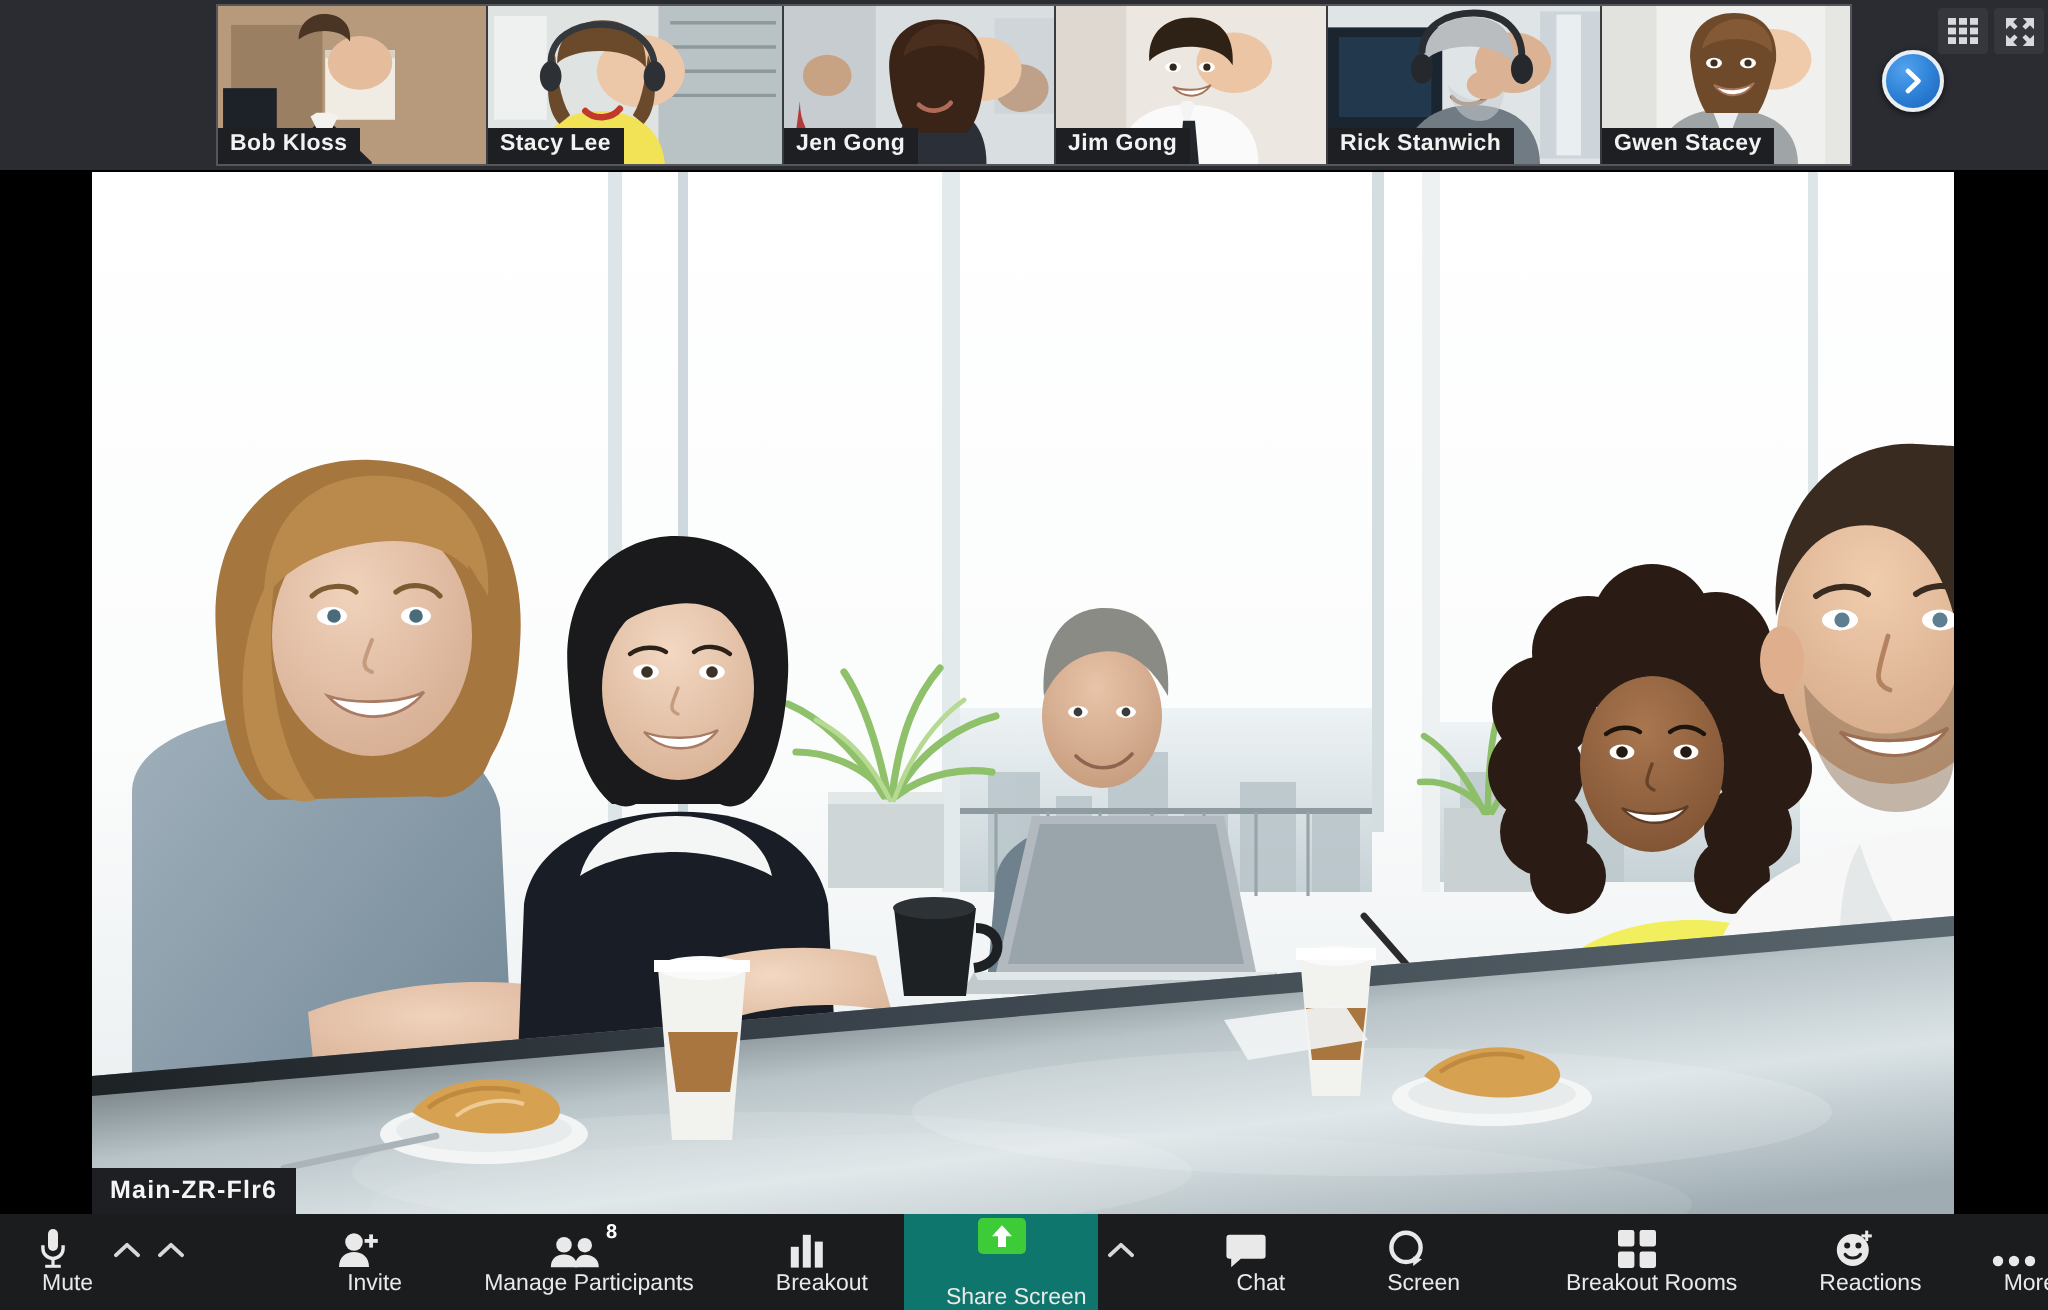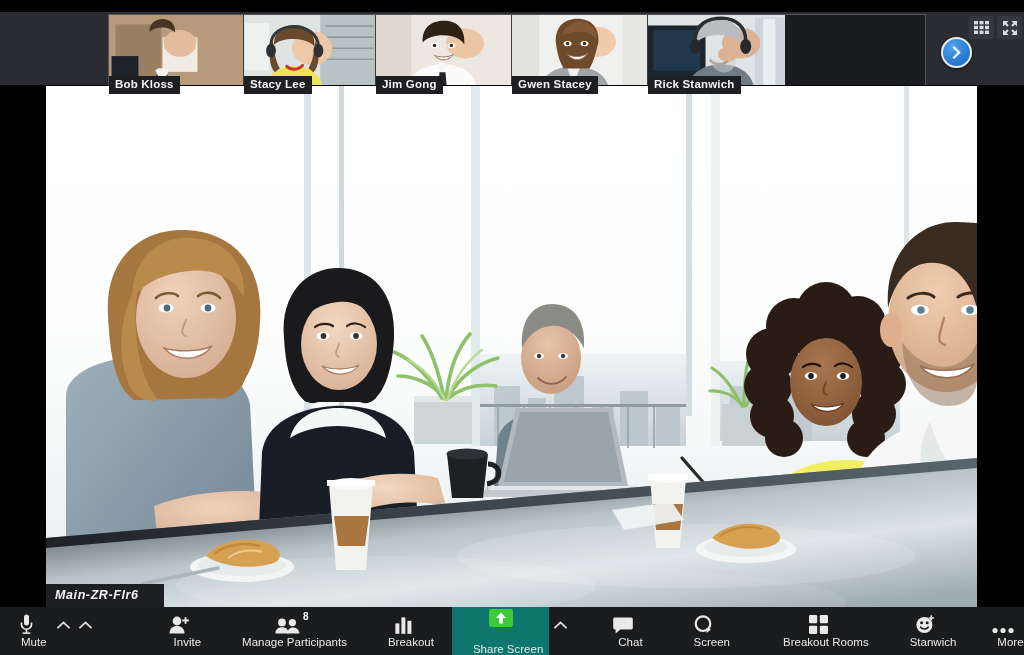--- a/index.html
+++ b/index.html
@@ -11,21 +11,21 @@
     overflow: hidden;
   }
   #app {
     position: relative;
     width: 1024px; height: 655px;
     background: #000;
   }
 
   
   .filmstrip {
-    position: absolute; left: 0; top: 12px;
+    position: absolute; left: 0; top: 0;
     width: 1024px; height: 85px;
     background: #2a2c31;
     display: flex;
     align-items: flex-start;
   }
   .filmstrip-rail {
     position: absolute;
     left: 108px; top: 2px;
     width: 818px; height: 81px;
     display: flex;
@@ -96,25 +96,24 @@
     background: #e9edef;
   }
   .main-label {
     position: absolute;
     left: 0px; bottom: 0px;
     background: #1e1f22;
     color: #f4f4f4;
     font-size: 12.5px;
     font-weight: bold;
     letter-spacing: .6px;
-    padding: 5px 25px 6px 9px;
+    padding: 5px 9px 6px 9px;
     line-height: 1;
     z-index: 20;
     white-space: nowrap;
-    font-style: italic;
   }
 
   
   .toolbar {
     position: absolute;
     left: 0; top: 607px;
     width: 1024px; height: 48px;
     background: #1b1c1e;
     display: flex;
     align-items: stretch;
@@ -176,21 +175,21 @@
    <rect x="40%" y="28%" width="26%" height="5%" fill="#d8d2c6"></rect>
    <rect x="2%" y="52%" width="20%" height="48%" fill="#1d2128"></rect>
    <ellipse cx="53%" cy="36%" rx="12%" ry="17%" fill="#e6bd9c"></ellipse>
    <path d="M41 17 C 41 8, 48 4, 54 4 C 62 4, 68 9, 67 18 C 62 11, 48 11, 41 17 Z" fill="#4a3424" transform="scale(1.0)"></path>
    <path d="M30 79 L54 56 L78 79 L78 80 L30 80 Z" fill="#1f242b"></path>
    <path d="M47 56 L54 70 L61 56 L58 54 L50 54 Z" fill="#f4f2ee"></path>
             </svg>
           </div>
           <div class="thumb-name">Bob Kloss</div>
         </div>
-        <div class="thumb" style="width: 132px; padding-left: 36px;">
+        <div class="thumb" style="width: 148px; padding-left: 36px;">
           <div class="thumb-img">
             <svg width="100%" height="100%" viewBox="0 0 136 80" preserveAspectRatio="xMidYMid slice">
               <rect width="100%" height="100%" fill="#dfe3e2"></rect>
    <rect x="58%" y="0" width="42%" height="100%" fill="#b9c2c4"></rect>
    <g stroke="#8e999c" stroke-width="1.6">
      <line x1="62%" y1="14%" x2="98%" y2="14%"></line>
                 <line x1="62%" y1="28%" x2="98%" y2="28%"></line>
      <line x1="62%" y1="42%" x2="98%" y2="42%"></line>
                 <line x1="62%" y1="56%" x2="98%" y2="56%"></line>
    </g>
@@ -204,55 +203,53 @@
    <ellipse cx="29" cy="36" rx="5" ry="7" fill="#2d3135"></ellipse>
    <ellipse cx="77" cy="36" rx="5" ry="7" fill="#2d3135"></ellipse>
    <path d="M45 52 C 49 56, 57 56, 61 51" stroke="#c0392b" stroke-width="3" fill="none" stroke-linecap="round"></path>
             </svg>
           </div>
           <div class="thumb-name">Stacy Lee</div>
         </div>
         <div class="thumb" style="width: 136px;">
           <div class="thumb-img">
             <svg width="100%" height="100%" viewBox="0 0 136 80" preserveAspectRatio="xMidYMid slice">
+              <rect width="100%" height="100%" fill="#d9dee0"></rect>
+   <rect x="0" y="0" width="34%" height="100%" fill="#c6ccd0"></rect>
+   <ellipse cx="16%" cy="44%" rx="9%" ry="13%" fill="#c8a383"></ellipse>
+   <path d="M8 48 C 8 70, 26 74, 30 80 L 4 80 Z" fill="#b33a3a"></path>
+   <rect x="78%" y="8%" width="22%" height="60%" fill="#cfd5d8"></rect>
+   <ellipse cx="88%" cy="52%" rx="10%" ry="15%" fill="#bfa189"></ellipse>
+   <path d="M56 76 C 56 58, 66 52, 78 52 C 92 52, 102 60, 102 80 L 56 80 Z" fill="#2b3038"></path>
+   <ellipse cx="74%" cy="40%" rx="14%" ry="20%" fill="#edc9a8"></ellipse>
+   <path d="M53 32 C 52 14, 65 7, 77 7 C 92 7, 102 16, 101 34 C 100 52, 96 60, 92 64 L 62 64 C 57 58, 54 46, 53 32 Z" fill="#3a2317"></path>
+   <path d="M60 26 C 62 14, 72 9, 80 9 C 92 9, 99 17, 98 28 C 90 18, 68 18, 60 26 Z" fill="#4a2e1e"></path>
+   <path d="M68 50 C 72 54, 80 54, 84 49" stroke="#b06a58" stroke-width="2.4" fill="none" stroke-linecap="round"></path>
+            </svg>
+          </div>
+          <div class="thumb-name">Jen Gong</div>
+        </div>
+        <div class="thumb" style="width: 136px;">
+          <div class="thumb-img">
+            <svg width="100%" height="100%" viewBox="0 0 136 80" preserveAspectRatio="xMidYMid slice">
               <rect width="100%" height="100%" fill="#ece7e0"></rect>
    <rect x="0" y="0" width="26%" height="100%" fill="#ded8d0"></rect>
    <path d="M32 80 C 32 58, 48 50, 66 50 C 86 50, 102 58, 102 80 Z" fill="#fafafa"></path>
    <path d="M62 50 L66 62 L70 50 L68 48 L64 48 Z" fill="#f4f4f4"></path>
    <path d="M64 58 L70 58 L72 80 L62 80 Z" fill="#23262b"></path>
    <ellipse cx="66%" cy="36%" rx="14%" ry="19%" fill="#ebc5a4"></ellipse>
    <path d="M47 28 C 46 12, 57 6, 68 6 C 82 6, 90 14, 89 30 C 82 18, 56 18, 47 28 Z" fill="#2e2116"></path>
    <ellipse cx="59" cy="31" rx="4" ry="2.6" fill="#ffffff"></ellipse>
    <ellipse cx="76" cy="31" rx="4" ry="2.6" fill="#ffffff"></ellipse>
    <circle cx="59" cy="31" r="1.8" fill="#34281c"></circle>
               <circle cx="76" cy="31" r="1.8" fill="#34281c"></circle>
    <path d="M59 41 C 64 47, 73 47, 78 40 C 73 43, 64 43, 59 41 Z" fill="#ffffff" stroke="#a5735a" stroke-width="1"></path>
             </svg>
           </div>
           <div class="thumb-name">Jim Gong</div>
-        </div>
-        <div class="thumb" style="width: 136px;">
-          <div class="thumb-img">
-            <svg width="100%" height="100%" viewBox="0 0 136 80" preserveAspectRatio="xMidYMid slice">
-              <rect width="100%" height="100%" fill="#f0f0ee"></rect>
-   <rect x="0" y="0" width="20%" height="100%" fill="#e2e2de"></rect>
-   <rect x="82%" y="0" width="18%" height="100%" fill="#e6e6e2"></rect>
-   <path d="M28 80 C 28 60, 44 52, 62 52 C 82 52, 98 60, 98 80 Z" fill="#9fa4a7"></path>
-   <path d="M55 52 L62 70 L69 52 L66 50 L58 50 Z" fill="#eceef0"></path>
-   <ellipse cx="63%" cy="34%" rx="14%" ry="19%" fill="#f0cbab"></ellipse>
-   <path d="M44 26 C 44 10, 55 4, 66 4 C 80 4, 88 13, 87 28 C 84 40, 82 48, 78 54 L 52 54 C 47 46, 45 36, 44 26 Z" fill="#6e4a2b"></path>
-   <path d="M50 22 C 52 12, 60 7, 68 7 C 80 7, 86 15, 85 24 C 78 15, 58 15, 50 22 Z" fill="#835a35"></path>
-   <ellipse cx="56" cy="29" rx="4" ry="2.6" fill="#ffffff"></ellipse>
-   <ellipse cx="73" cy="29" rx="4" ry="2.6" fill="#ffffff"></ellipse>
-   <circle cx="56" cy="29" r="1.8" fill="#3c2f22"></circle>
-              <circle cx="73" cy="29" r="1.8" fill="#3c2f22"></circle>
-   <path d="M56 40 C 61 47, 71 47, 76 39 C 70 43, 62 43, 56 40 Z" fill="#ffffff" stroke="#a5735a" stroke-width="1"></path>
-            </svg>
-          </div>
-          <div class="thumb-name">Gwen Stacey</div>
         </div>
         <div class="thumb" style="width: 137px;">
           <div class="thumb-img">
             <svg width="100%" height="100%" viewBox="0 0 136 80" preserveAspectRatio="xMidYMid slice">
               <rect width="100%" height="100%" fill="#dfe4e7"></rect>
    <rect x="0" y="14%" width="42%" height="64%" fill="#1a2530"></rect>
    <rect x="4%" y="20%" width="34%" height="50%" fill="#22394d"></rect>
    <rect x="78%" y="4%" width="22%" height="92%" fill="#cdd5da"></rect>
    <rect x="84%" y="6%" width="9%" height="88%" fill="#e9eef1"></rect>
    <path d="M38 80 C 38 60, 54 50, 72 50 C 92 50, 106 60, 106 80 Z" fill="#717b84"></path>
@@ -260,20 +257,40 @@
    <path d="M48 28 C 48 12, 60 6, 72 6 C 86 6, 94 14, 93 30 C 86 18, 58 18, 48 28 Z" fill="#b9bdc0"></path>
    <path d="M47 24 C 47 10, 60 4, 73 4 C 88 4, 97 13, 97 26" fill="none" stroke="#2a2e33" stroke-width="3.4"></path>
    <ellipse cx="47" cy="32" rx="5.5" ry="7.5" fill="#25292e"></ellipse>
    <ellipse cx="97" cy="32" rx="5.5" ry="7.5" fill="#25292e"></ellipse>
    <path d="M62 46 C 66 51, 76 51, 80 45" stroke="#9a7058" stroke-width="2.2" fill="none" stroke-linecap="round"></path>
    <path d="M60 40 C 62 52, 68 58, 76 58 C 84 58, 88 50, 88 42 C 82 50, 68 50, 60 40 Z" fill="#c9cdd0" opacity="0.55"></path>
    <ellipse cx="58%" cy="50%" rx="7%" ry="9%" fill="#dbb293"></ellipse>
             </svg>
           </div>
           <div class="thumb-name">Rick Stanwich</div>
+        </div>
+        <div class="thumb" style="width: 136px;">
+          <div class="thumb-img">
+            <svg width="100%" height="100%" viewBox="0 0 136 80" preserveAspectRatio="xMidYMid slice">
+              <rect width="100%" height="100%" fill="#f0f0ee"></rect>
+   <rect x="0" y="0" width="20%" height="100%" fill="#e2e2de"></rect>
+   <rect x="82%" y="0" width="18%" height="100%" fill="#e6e6e2"></rect>
+   <path d="M28 80 C 28 60, 44 52, 62 52 C 82 52, 98 60, 98 80 Z" fill="#9fa4a7"></path>
+   <path d="M55 52 L62 70 L69 52 L66 50 L58 50 Z" fill="#eceef0"></path>
+   <ellipse cx="63%" cy="34%" rx="14%" ry="19%" fill="#f0cbab"></ellipse>
+   <path d="M44 26 C 44 10, 55 4, 66 4 C 80 4, 88 13, 87 28 C 84 40, 82 48, 78 54 L 52 54 C 47 46, 45 36, 44 26 Z" fill="#6e4a2b"></path>
+   <path d="M50 22 C 52 12, 60 7, 68 7 C 80 7, 86 15, 85 24 C 78 15, 58 15, 50 22 Z" fill="#835a35"></path>
+   <ellipse cx="56" cy="29" rx="4" ry="2.6" fill="#ffffff"></ellipse>
+   <ellipse cx="73" cy="29" rx="4" ry="2.6" fill="#ffffff"></ellipse>
+   <circle cx="56" cy="29" r="1.8" fill="#3c2f22"></circle>
+              <circle cx="73" cy="29" r="1.8" fill="#3c2f22"></circle>
+   <path d="M56 40 C 61 47, 71 47, 76 39 C 70 43, 62 43, 56 40 Z" fill="#ffffff" stroke="#a5735a" stroke-width="1"></path>
+            </svg>
+          </div>
+          <div class="thumb-name">Gwen Stacey</div>
         </div>
       </div>
 
     <div class="fs-btn grid">
       <svg width="15" height="13" viewBox="0 0 15 13">
         <g fill="#d8dade">
           <rect x="0" y="0" width="4" height="3.4"></rect>
             <rect x="5.5" y="0" width="4" height="3.4"></rect>
             <rect x="11" y="0" width="4" height="3.4"></rect>
           <rect x="0" y="4.8" width="4" height="3.4"></rect>
@@ -728,21 +745,21 @@
               <g fill="#e9e9e9">
         <circle cx="8.4" cy="10" r="8"></circle>
         <rect x="14.6" y="0.3" width="1.5" height="5.2"></rect>
         <rect x="12.7" y="2.2" width="5.2" height="1.5"></rect>
               </g>
         <circle cx="5.6" cy="7.8" r="1.5" fill="#1b1c1e"></circle>
         <circle cx="11.2" cy="7.8" r="1.5" fill="#1b1c1e"></circle>
         <path d="M4.6 12.2 C 6.2 14.6, 10.6 14.6, 12.2 12.2" stroke="#1b1c1e" stroke-width="1.6" fill="none" stroke-linecap="round"></path>
             </svg>
           </div>
-          <div class="tb-label">Stanwich</div>
+          <div class="tb-label">Reactions</div>
         </div>
         <div style="width: 14px;"></div>
         <div class="tb-item">
           <div class="tb-icon">
             <svg width="22" height="7" viewBox="0 0 22 7">
               <g fill="#e9e9e9">
         <circle cx="3" cy="3.5" r="2.6"></circle>
                 <circle cx="11" cy="3.5" r="2.6"></circle>
                 <circle cx="19" cy="3.5" r="2.6"></circle>
               </g>

